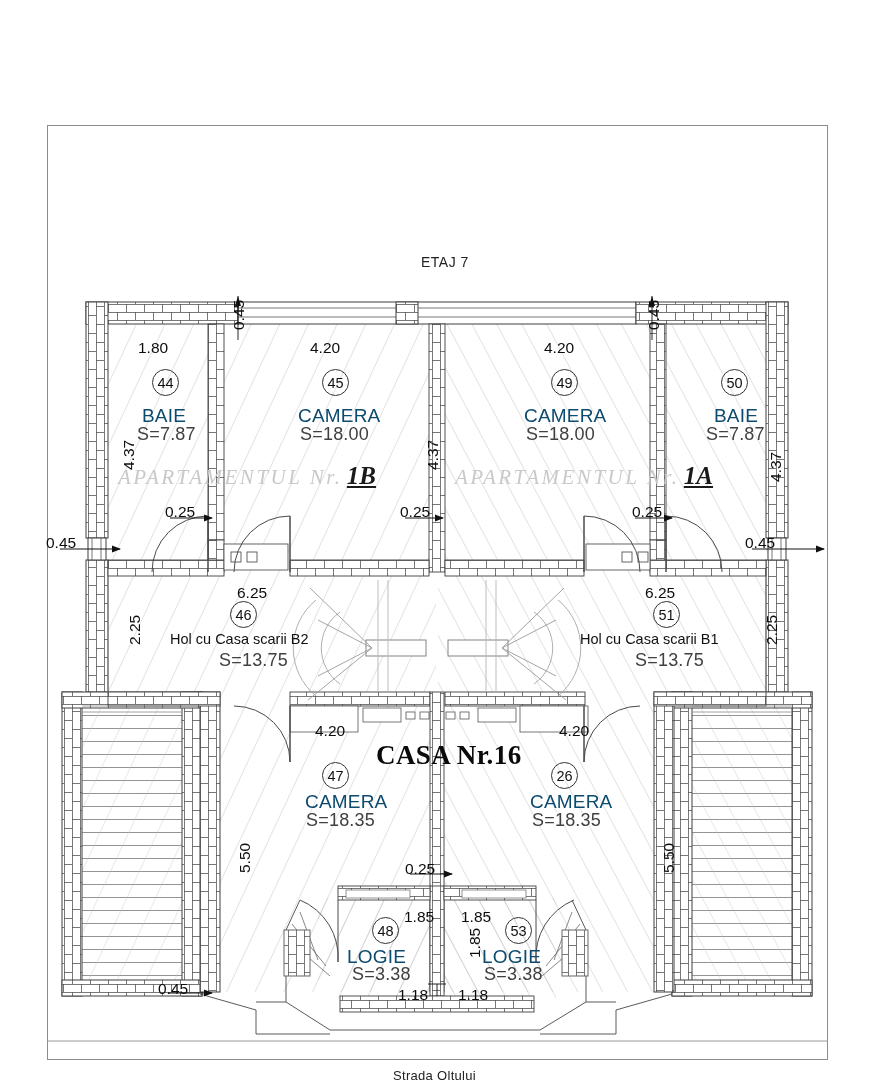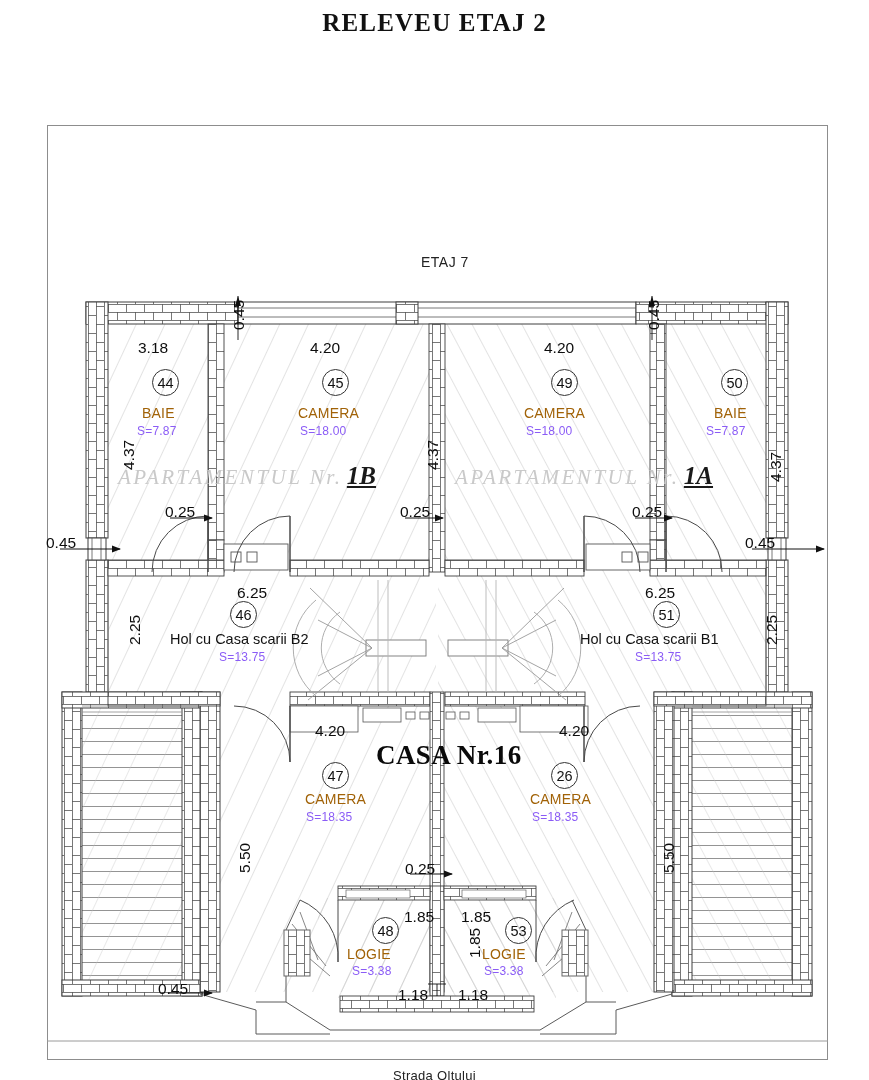--- a/index.html
+++ b/index.html
@@ -23,22 +23,22 @@
   
   .sheet-frame{
     position:absolute;left:47px;top:125px;width:781px;height:935px;
     border:1.3px solid #8d8d8d;box-sizing:border-box;background:transparent;
   }
   
   #plan{position:absolute;left:0;top:0;width:869px;height:1080px;}
   
   .lbl{position:absolute;white-space:nowrap;font-family:"Liberation Sans", sans-serif;}
   .etaj-lbl{font-size:14px;letter-spacing:.5px;color:#222;}
-  .roomname{font-size:14px;color:#a16207;letter-spacing:.2px;}
-  .roomarea{font-size:12px;color:#8b5cf6;letter-spacing:.2px;}
+  .roomname{font-size:19px;color:#0c4a6e;letter-spacing:.2px;}
+  .roomarea{font-size:18px;color:#404040;letter-spacing:.2px;}
   .dim{font-size:15.5px;color:#0d0d0d;letter-spacing:0px;}
   .dim-v{font-size:15.5px;color:#0d0d0d;transform-origin:left top;}
   .hol{font-size:14.5px;color:#111;}
   .casa-nr{
     font-family:"Liberation Serif", serif;font-weight:bold;font-size:27px;
     color:#0a0a0a;letter-spacing:.4px;
   }
   .street{font-size:13px;color:#222;letter-spacing:.3px;}
   .watermark{
     font-family:"Liberation Serif", serif;font-style:italic;
@@ -53,21 +53,20 @@
     border-radius:50%;box-sizing:border-box;
     display:flex;align-items:center;justify-content:center;
     font-size:14.5px;color:#111;background:transparent;
     font-family:"Liberation Sans", sans-serif;
   }
 </style>
 </head>
 <body>
 
 <div class="title-block">
-  <div class="title-line1">RELEVEU   ETAJ 2</div>
 </div>
 
 <div class="sheet-frame"></div>
 
 <svg id="plan" viewBox="0 0 869 1080" xmlns="http://www.w3.org/2000/svg">
   <defs>
 
     <pattern id="dhatch" width="26" height="26" patternUnits="userSpaceOnUse" patternTransform="rotate(25)">
       <line x1="0" y1="0" x2="0" y2="26" stroke="#c2c2c2" stroke-width="0.9"></line>
     </pattern>
@@ -367,21 +366,21 @@
 <div class="lbl roomarea" style="left:532px;top:810px;">S=18.35</div>
 
 <div class="tagnum" style="left:505px;top:917px;">
     <span>53</span>
   </div>
 <div class="lbl roomname" style="left:482px;top:946px;">LOGIE</div>
 <div class="lbl roomarea" style="left:484px;top:964px;">S=3.38</div>
 
 <div class="lbl casa-nr" style="left:376px;top:740px;">CASA Nr.16</div>
 
-<div class="lbl dim" style="left:138px;top:339px;">3.18</div>
+<div class="lbl dim" style="left:138px;top:339px;">1.80</div>
 <div class="lbl dim" style="left:310px;top:339px;">4.20</div>
 <div class="lbl dim" style="left:544px;top:339px;">4.20</div>
 <div class="lbl dim" style="left:165px;top:503px;">0.25</div>
 <div class="lbl dim" style="left:400px;top:503px;">0.25</div>
 <div class="lbl dim" style="left:632px;top:503px;">0.25</div>
 <div class="lbl dim" style="left:46px;top:534px;">0.45</div>
 <div class="lbl dim" style="left:745px;top:534px;">0.45</div>
 <div class="lbl dim" style="left:237px;top:584px;">6.25</div>
 <div class="lbl dim" style="left:645px;top:584px;">6.25</div>
 <div class="lbl dim" style="left:315px;top:722px;">4.20</div>

